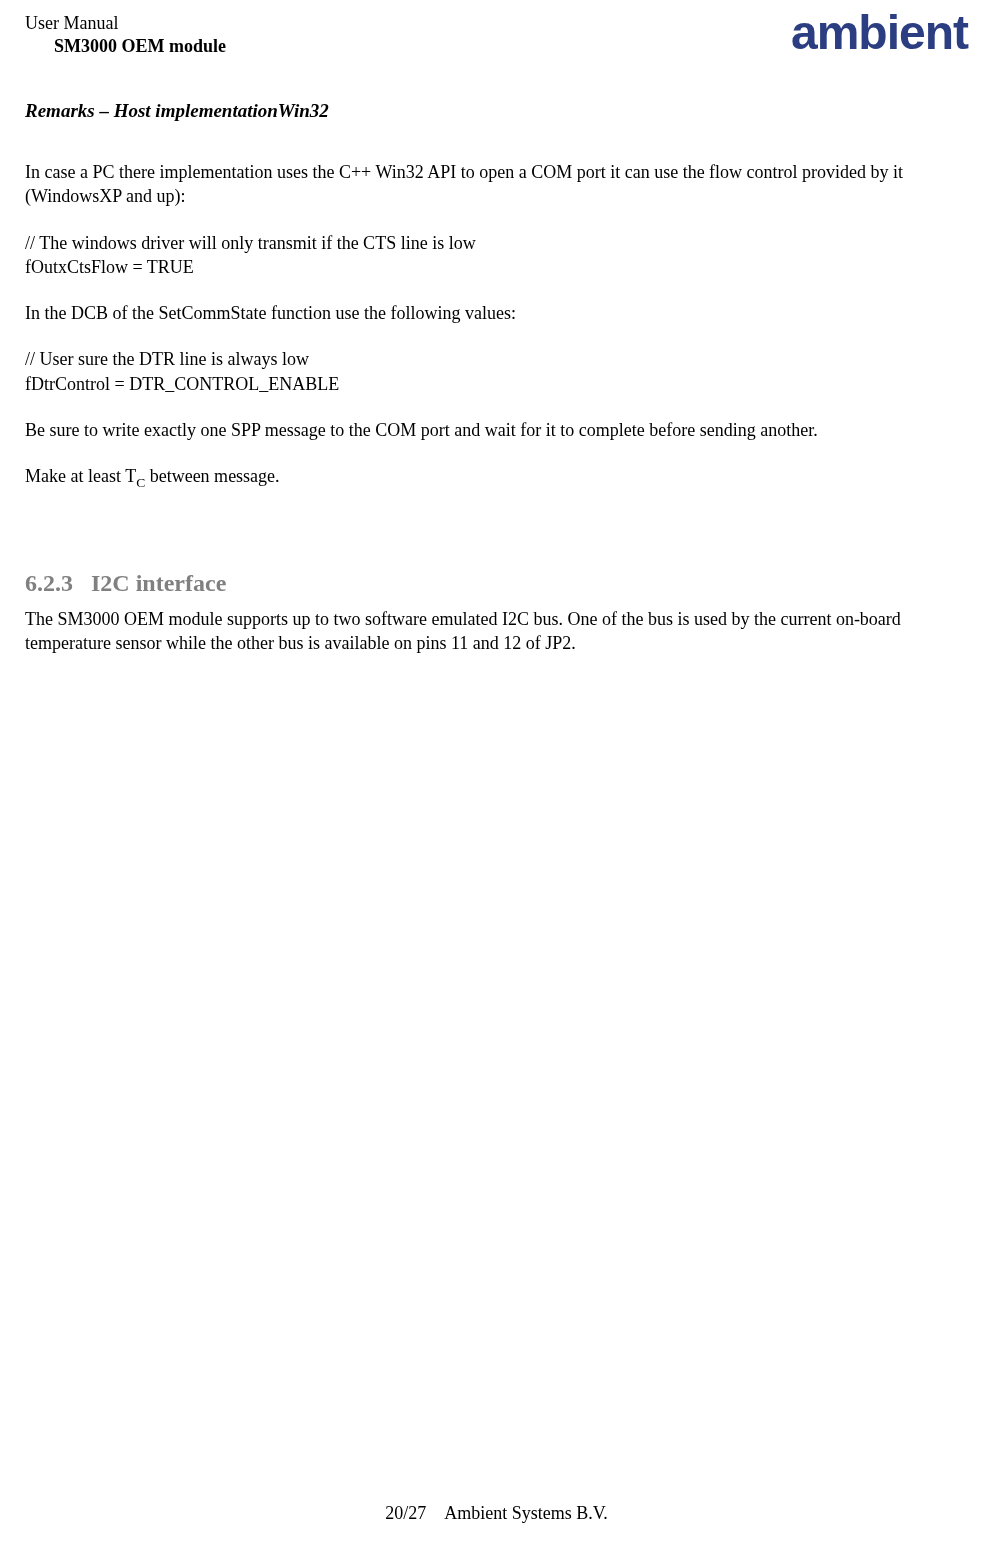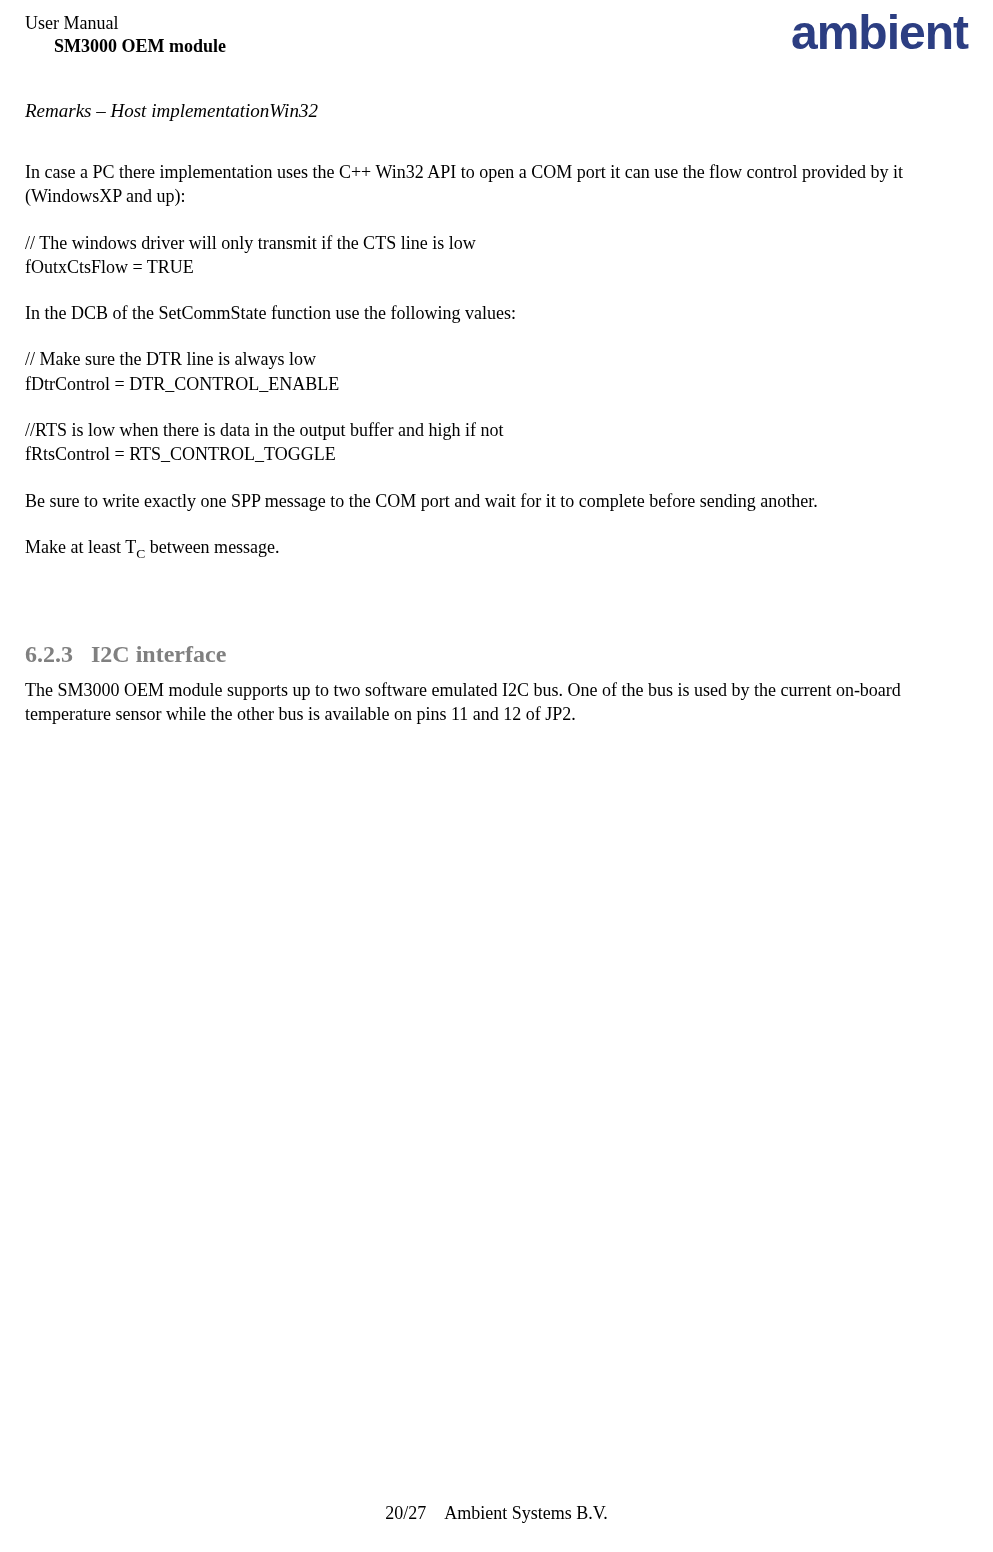--- a/index.html
+++ b/index.html
@@ -45,21 +45,21 @@
     .logo-text {
       font-family: Liberation Sans, sans-serif;
       font-size: 48px;
       font-weight: bold;
       color: #2c3e82;
       letter-spacing: -1px;
       display: flex;
       align-items: center;
     }
     .section-heading {
-      font-weight: normal;
+      font-weight: bold;
       font-style: italic;
       font-size: 19px;
       margin-bottom: 38px;
     }
     .body-text {
       font-size: 18px;
       line-height: 1.35;
       margin-bottom: 22px;
     }
     .subsection {
@@ -108,28 +108,24 @@
   <div class="body-text">In case a PC there implementation uses the C++ Win32 API to open a COM port it can use the flow control provided by it (WindowsXP and up):</div>
 
   <div class="body-text">
     <div>// The windows driver will only transmit if the CTS line is low</div>
     <div>fOutxCtsFlow = TRUE</div>
   </div>
 
   <div class="body-text">In the DCB of the SetCommState function use the following values:</div>
 
   <div class="body-text">
-    <div>// Make sure the DTR line is always low</div>
+    <div>// User sure the DTR line is always low</div>
     <div>fDtrControl = DTR_CONTROL_ENABLE</div>
   </div>
 
-  <div class="body-text">
-    <div>//RTS is low when there is data in the output buffer and high if not</div>
-    <div>fRtsControl = RTS_CONTROL_TOGGLE</div>
-  </div>
 
   <div class="body-text">Be sure to write exactly one SPP message to the COM port and wait for it to complete before sending another.</div>
 
   <div class="body-text">
     <span>Make at least T</span><span class="subscript">C</span><span> between message.</span>
   </div>
 
   <div class="subsection">
     <div class="subsection-heading">
       <span class="subsection-number">6.2.3</span><span>I2C interface</span>

